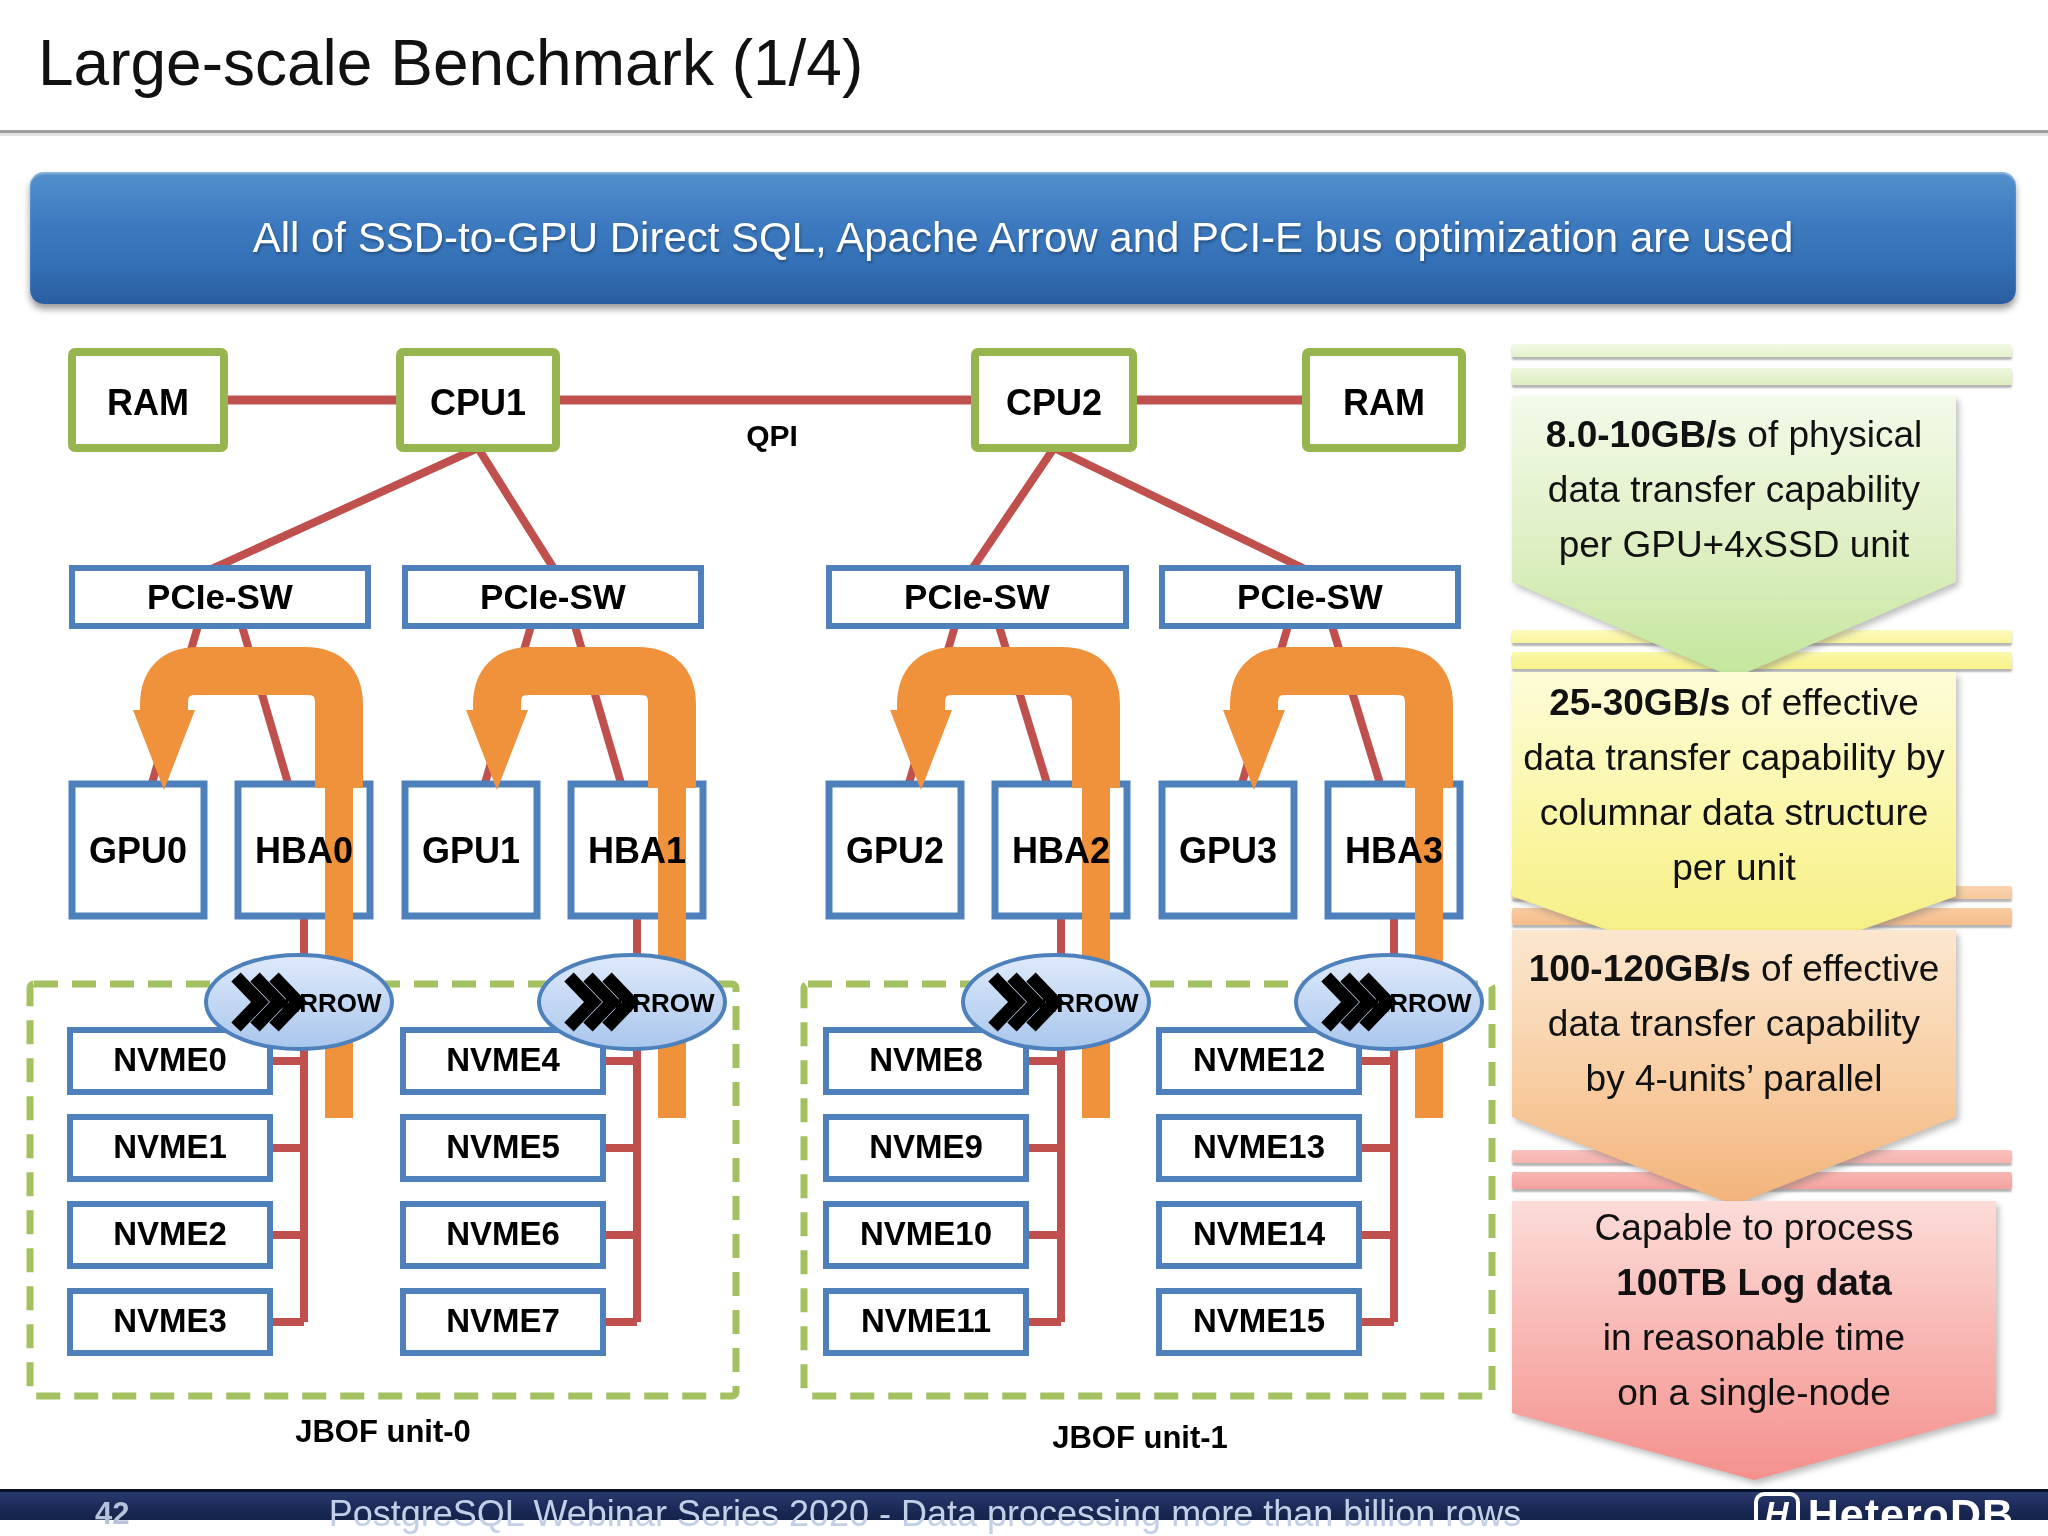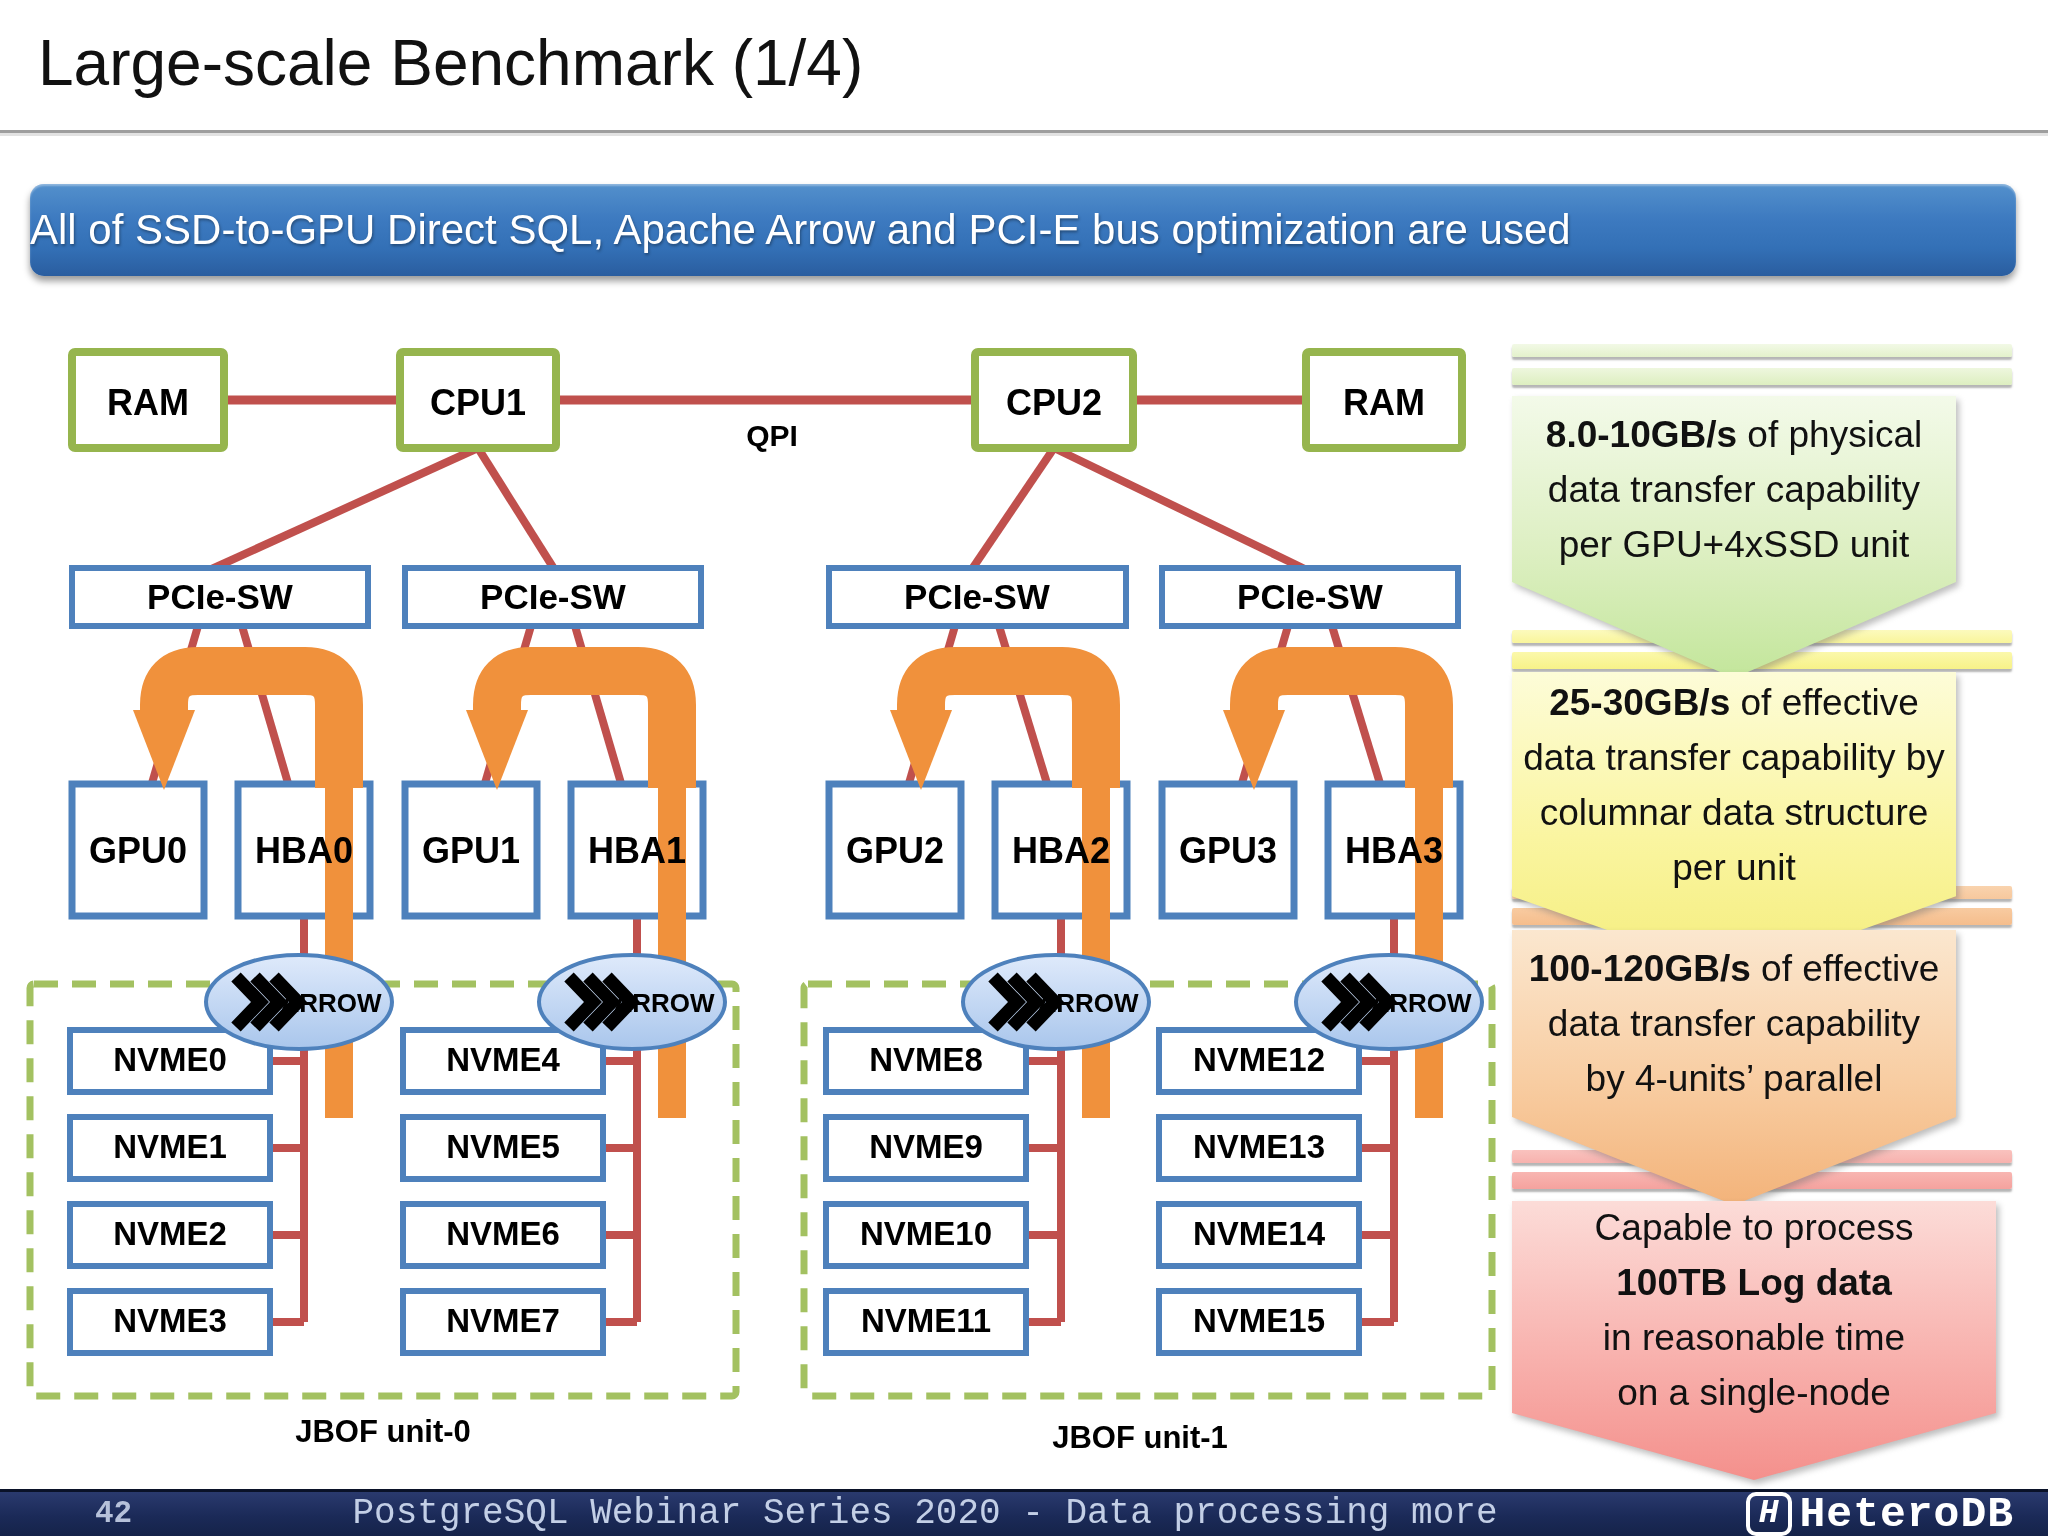--- a/index.html
+++ b/index.html
@@ -3,24 +3,24 @@
 <meta charset="utf-8">
 <style>
   html,body{margin:0;padding:0;background:#888;}
   .slide{position:relative;width:2048px;height:1536px;background:#ffffff;overflow:hidden;
          font-family:"Liberation Sans",sans-serif;}
 
   
   .title{position:absolute;left:38px;top:26px;font-size:64px;color:#111;letter-spacing:0;}
   .rule{position:absolute;left:0;top:130px;width:2048px;height:3px;background:#9e9e9e;
         box-shadow:0 3px 0 #e2e2e2;}
-  .banner{position:absolute;left:30px;top:184px;width:1986px;height:92px;border-radius:14px;
+  .banner{position:absolute;left:30px;top:172px;width:1986px;height:132px;border-radius:14px;
           background:linear-gradient(180deg,#5390cc 0%,#3d7ac0 38%,#3370b6 70%,#2a5d9f 100%);
           box-shadow:0 5px 7px rgba(0,0,0,.4), inset 0 2px 2px rgba(255,255,255,.35);
-          display:flex;align-items:center;}
+          display:flex;align-items:center;justify-content:center;}
   .banner span{color:#fff;font-size:42px;text-shadow:1px 2px 3px rgba(0,0,0,.35);}
 
   
   svg.diagram{position:absolute;left:0;top:0;width:2048px;height:1536px;}
   .t{font-family:"Liberation Sans",sans-serif;font-weight:bold;fill:#000;}
   .t-box{font-size:36px;}
   .t-sw{font-size:35px;}
   .t-nvme{font-size:33px;}
   .t-qpi{font-size:30px;}
   .t-jbof{font-size:31px;}
@@ -39,23 +39,23 @@
   .co.orange .co-shape{clip-path:polygon(0 0,100% 0,100% 68%,50% 100%,0 68%);
       background:linear-gradient(180deg,#fbe7cf 0%,#f8cda2 55%,#f3b37a 100%);}
   .co.pink   .co-shape{clip-path:polygon(0 0,100% 0,100% 76%,50% 100%,0 76%);
       background:linear-gradient(180deg,#fcdcd8 0%,#f8b2ae 55%,#f4908c 100%);}
   .co-text{position:absolute;left:0;right:0;top:0;display:flex;flex-direction:column;
            justify-content:center;text-align:center;color:#111;}
   .co-line{font-size:37px;line-height:55px;white-space:nowrap;}
   .co-line b{font-weight:bold;}
 
   
-  .footer{position:absolute;left:0;top:1489px;width:2048px;height:47px;
+  .footer{position:absolute;left:0;top:1489px;width:2048px;height:31px;
           background:linear-gradient(180deg,#2a3a6e 0%,#1b2a58 55%,#152349 100%);
-          border-top:3px solid #0a1228;box-sizing:border-box;font-family:Liberation Mono, monospace;}
+          border-top:3px solid #0a1228;box-sizing:border-box;}
   .page-num{position:absolute;left:95px;top:0;height:44px;line-height:44px;
             color:#b6c1da;font-size:31px;font-weight:bold;}
   .caption{position:absolute;left:300px;width:1250px;top:0;height:44px;line-height:44px;
            text-align:center;color:#c3cfe6;font-size:36px;}
   .brand{position:absolute;right:34px;top:0;height:44px;display:flex;align-items:center;gap:8px;}
   .brand-icon{display:inline-block;border:4px solid #fff;border-radius:10px;color:#fff;
               font-weight:bold;font-style:italic;font-size:33px;line-height:36px;width:38px;
               text-align:center;height:36px;}
   .brand-name{color:#fff;font-size:43px;font-weight:bold;letter-spacing:1px;}
 </style>

